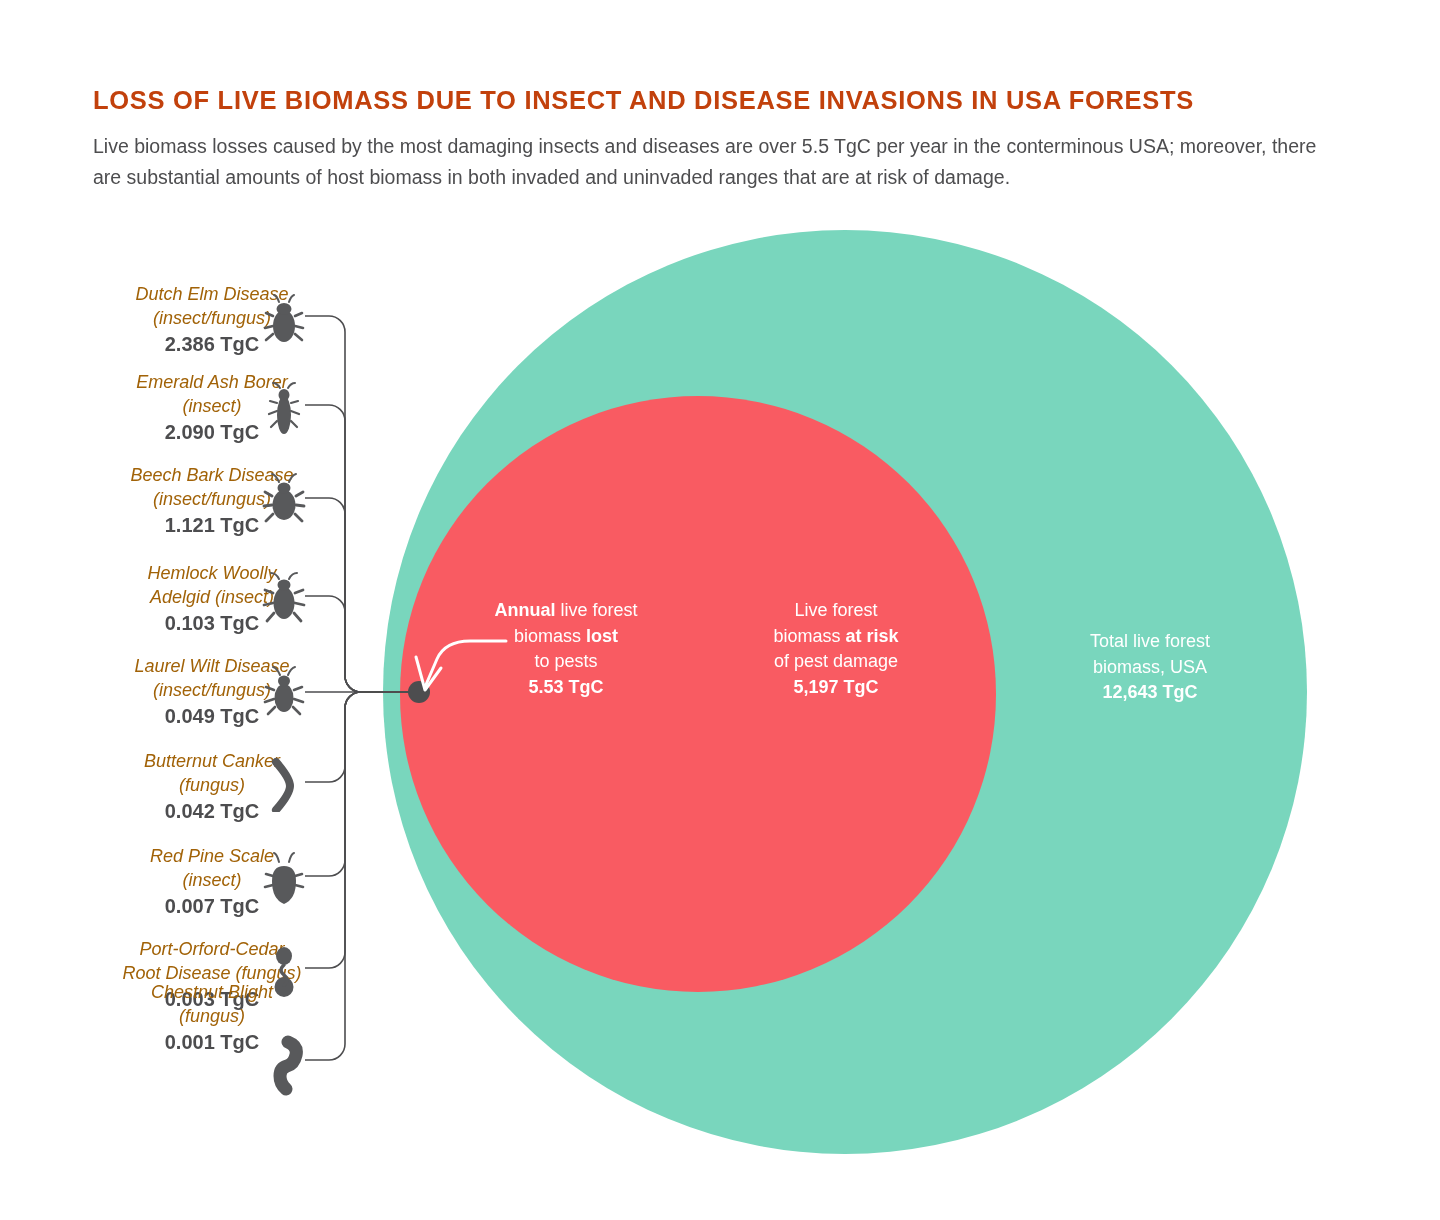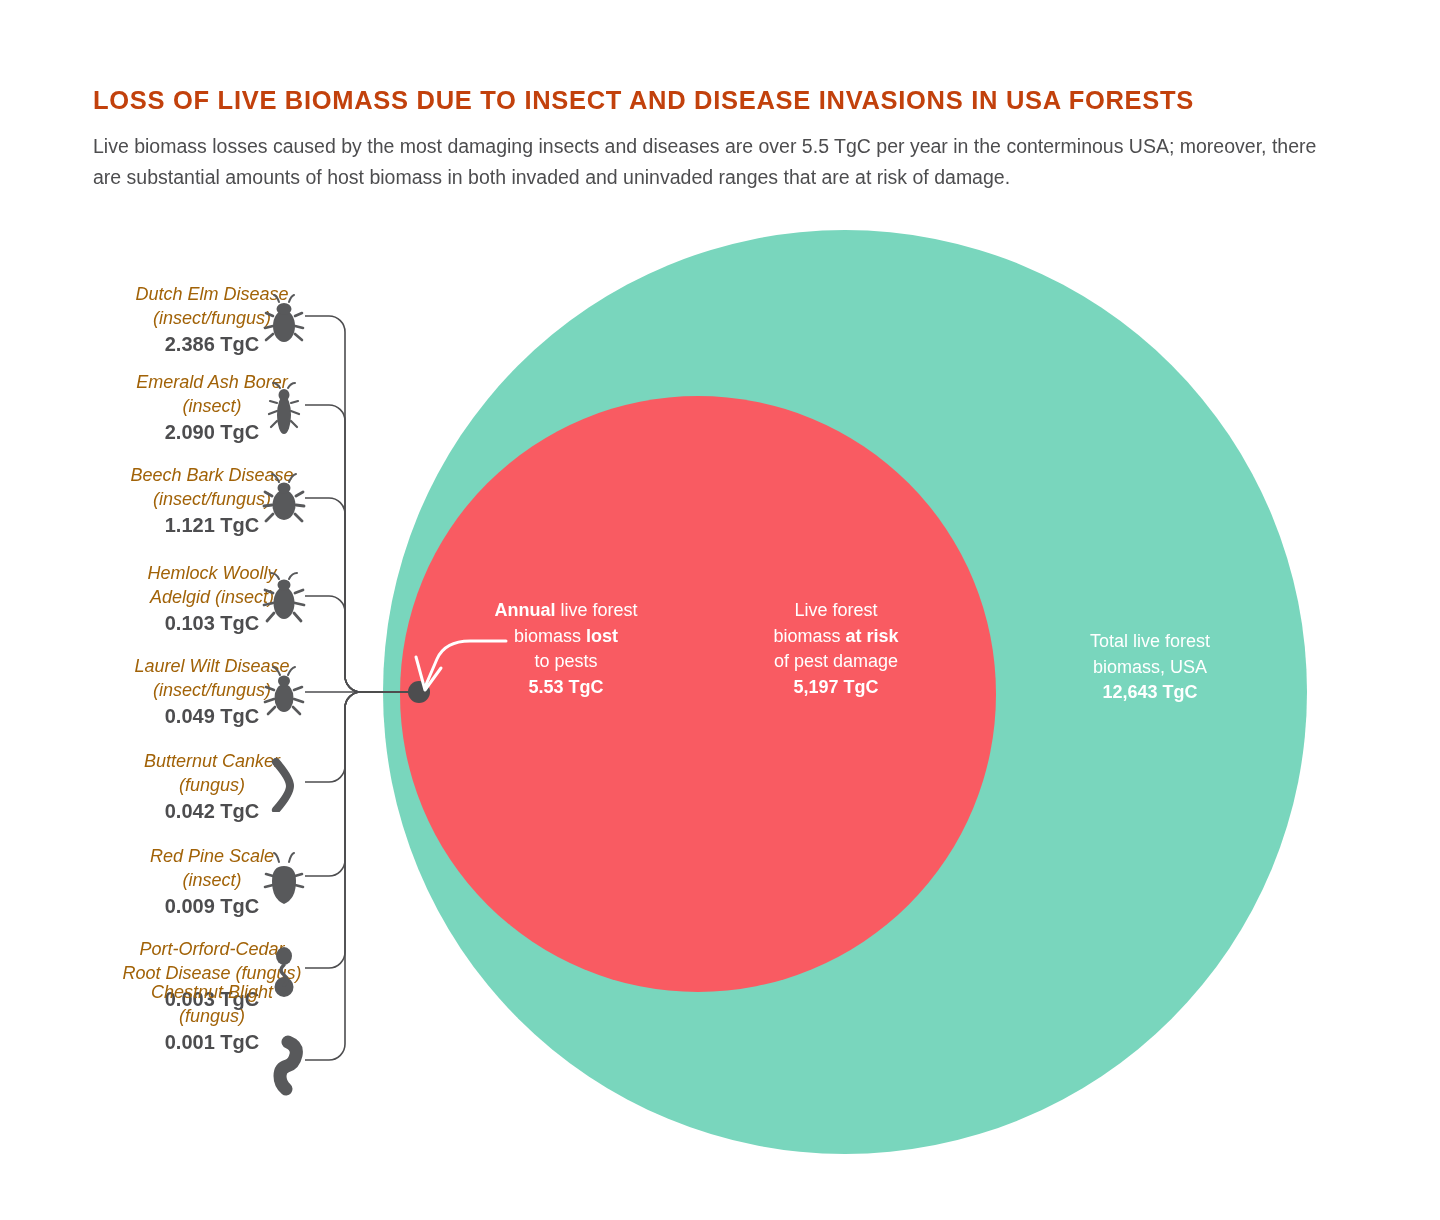--- a/index.html
+++ b/index.html
@@ -270,21 +270,21 @@
         <div class="pest-value">0.042 TgC</div>
       </div>
       <div class="pest-icon" style="top: 752px;">
         <svg width="44" height="56" viewBox="0 0 44 56">
           <path d="M14 6 q14 16 14 24 t-14 24" stroke="#58595b" stroke-width="8" fill="none" stroke-linecap="round"></path>
         </svg>
       </div>
       <div class="pest-row" style="top: 845px;">
         <div class="pest-name">Red Pine Scale</div>
         <div class="pest-name">(insect)</div>
-        <div class="pest-value">0.009 TgC</div>
+        <div class="pest-value">0.007 TgC</div>
       </div>
       <div class="pest-icon" style="top: 848px;">
         <svg width="44" height="56" viewBox="0 0 44 56">
           <g fill="#58595b">
             <path d="M22 14 q12 0 12 15 q0 18 -12 23 q-12 -5 -12 -23 q0 -15 12 -15 z"></path>
             <path d="M17 10 q-2 -8 -5 -9 M27 10 q2 -8 5 -9" stroke="#58595b" stroke-width="2" fill="none" stroke-linecap="round"></path>
             <path d="M11 24 l-7 -2 M11 33 l-8 2" stroke="#58595b" stroke-width="2.6" stroke-linecap="round"></path>
             <path d="M33 24 l7 -2 M33 33 l8 2" stroke="#58595b" stroke-width="2.6" stroke-linecap="round"></path>
           </g>
         </svg>

